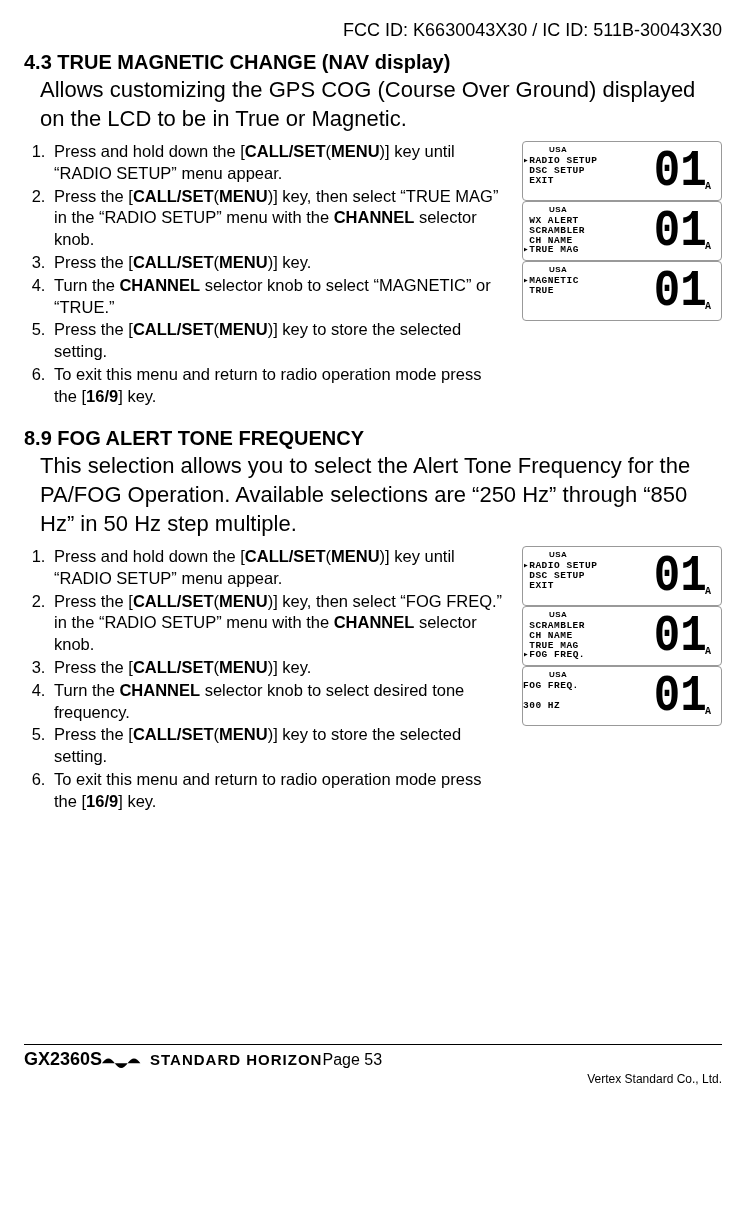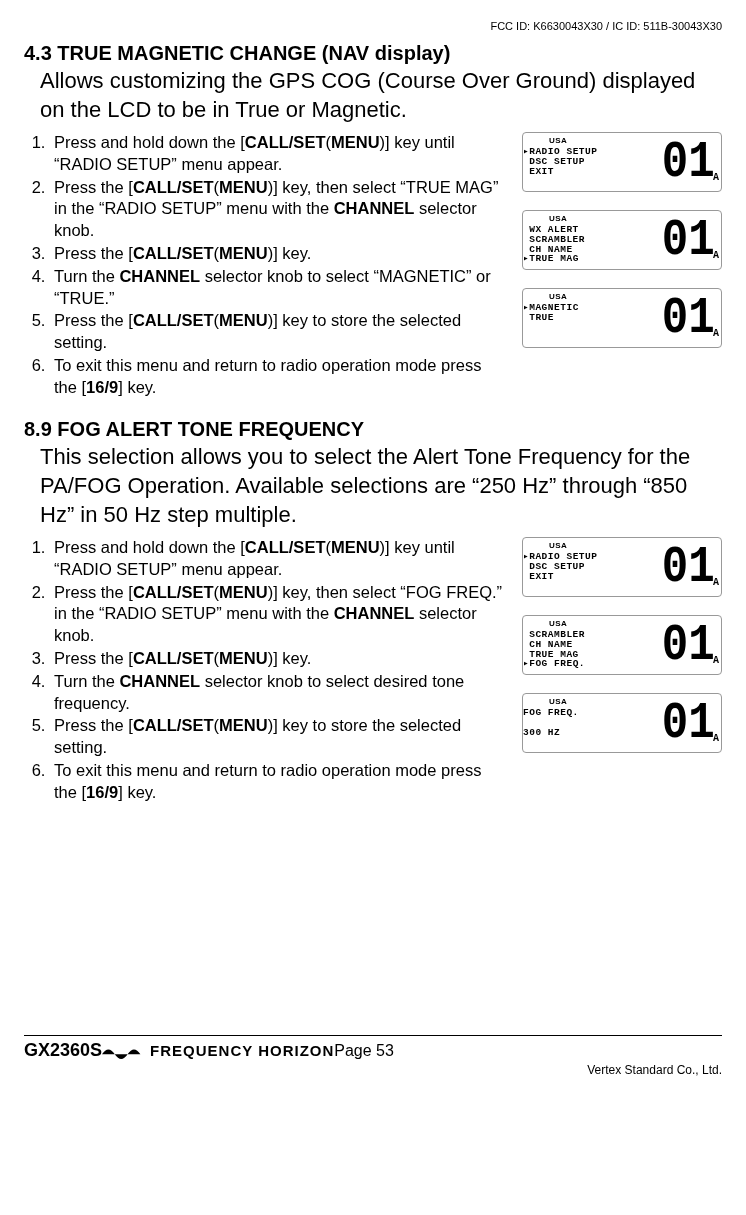--- a/index.html
+++ b/index.html
@@ -1,35 +1,35 @@
 <!DOCTYPE html>
 <html><head>
 <meta charset="utf-8">
 <style>
   html,body{margin:0;padding:0;background:#fff;font-family:Arial,Helvetica,sans-serif;color:#000}
   .page{width:746px;min-height:1215px;box-sizing:border-box;padding:20px 24px 12px 24px;position:relative}
-  .fcc{font-size:11px;text-align:right;margin-bottom:10px}
+  .fcc{font-size:18px;text-align:right;margin-bottom:10px}
   h2{font-size:20px;font-weight:bold;margin:8px 0 2px 0}
   .intro{font-size:22px;line-height:1.3;margin:0 0 8px 16px}
   .row{display:flex;align-items:flex-start;gap:14px}
   .textcol{flex:1;min-width:0}
   .lcdcol{width:200px;flex:0 0 200px}
   ol{margin:0 0 12px 0;padding-left:26px;font-size:16.5px;line-height:1.32}
   ol li{margin:0 0 1px 0;padding-left:4px}
   .footer{display:flex;align-items:center;justify-content:flex-start;border-top:1.5px solid #000;margin-top:220px;padding-top:4px}
   .model{font-size:18px;font-weight:bold}
   .pg{font-size:16px}
   .tiny{font-size:12px;text-align:right;margin-top:2px}
   .brand{display:flex;align-items:center;gap:8px;font-weight:bold;font-size:15px;letter-spacing:1px}
   .brand svg{height:18px}
   
-  .lcd{border:1px solid #999;border-radius:4px;margin-bottom:18px;padding:3px 6px 2px 6px;background:#fff;height:60px;box-sizing:border-box;position:relative;overflow:hidden}
+  .lcd{border:1px solid #999;border-radius:4px;margin-bottom:0;padding:3px 6px 2px 6px;background:#fff;height:60px;box-sizing:border-box;position:relative;overflow:hidden}
   .usa{font-family:Arial;font-size:8px;font-weight:bold;letter-spacing:0.5px;margin-left:20px}
   .lcd .lines{position:absolute;left:0;top:14px;font-family:"Courier New",monospace;font-size:9.5px;font-weight:bold;line-height:1.02;letter-spacing:0.5px;white-space:pre}
-  .lcd .big{position:absolute;right:2px;top:4px;height:52px;display:flex;align-items:center}
+  .lcd .big{position:absolute;right:10px;top:4px;height:52px;display:flex;align-items:center}
   .lcd .big .d{font-family:"Courier New",monospace;font-size:52px;font-weight:bold;transform:scaleX(0.85);display:inline-block;line-height:1}
   .lcd .big .sub{font-family:"Courier New",monospace;font-size:10px;font-weight:bold;align-self:flex-end;margin-bottom:6px;margin-left:-6px}
 </style>
 </head>
 <body>
 <div class="page">
 
 <div class="fcc">FCC ID: K6630043X30 / IC ID: 511B-30043X30</div>
 
 <h2>4.3  TRUE MAGNETIC CHANGE (NAV display)</h2>
@@ -126,19 +126,19 @@
     </div>
   </div>
 </div>
 
 <div class="footer">
   <div class="model">GX2360S</div>
   <div class="brand">
     <svg viewBox="0 0 50 20" width="40">
           <path d="M0 14 Q8 2 16 14 T32 14 T48 14" fill="#000"></path>
         </svg>
-    <span>FREQUENCY HORIZON</span>
+    <span>STANDARD HORIZON</span>
   </div>
   <div class="pg">Page 53</div>
 </div>
 <div class="tiny">Vertex Standard Co., Ltd.</div>
 
 </div>
 
 </body></html>

